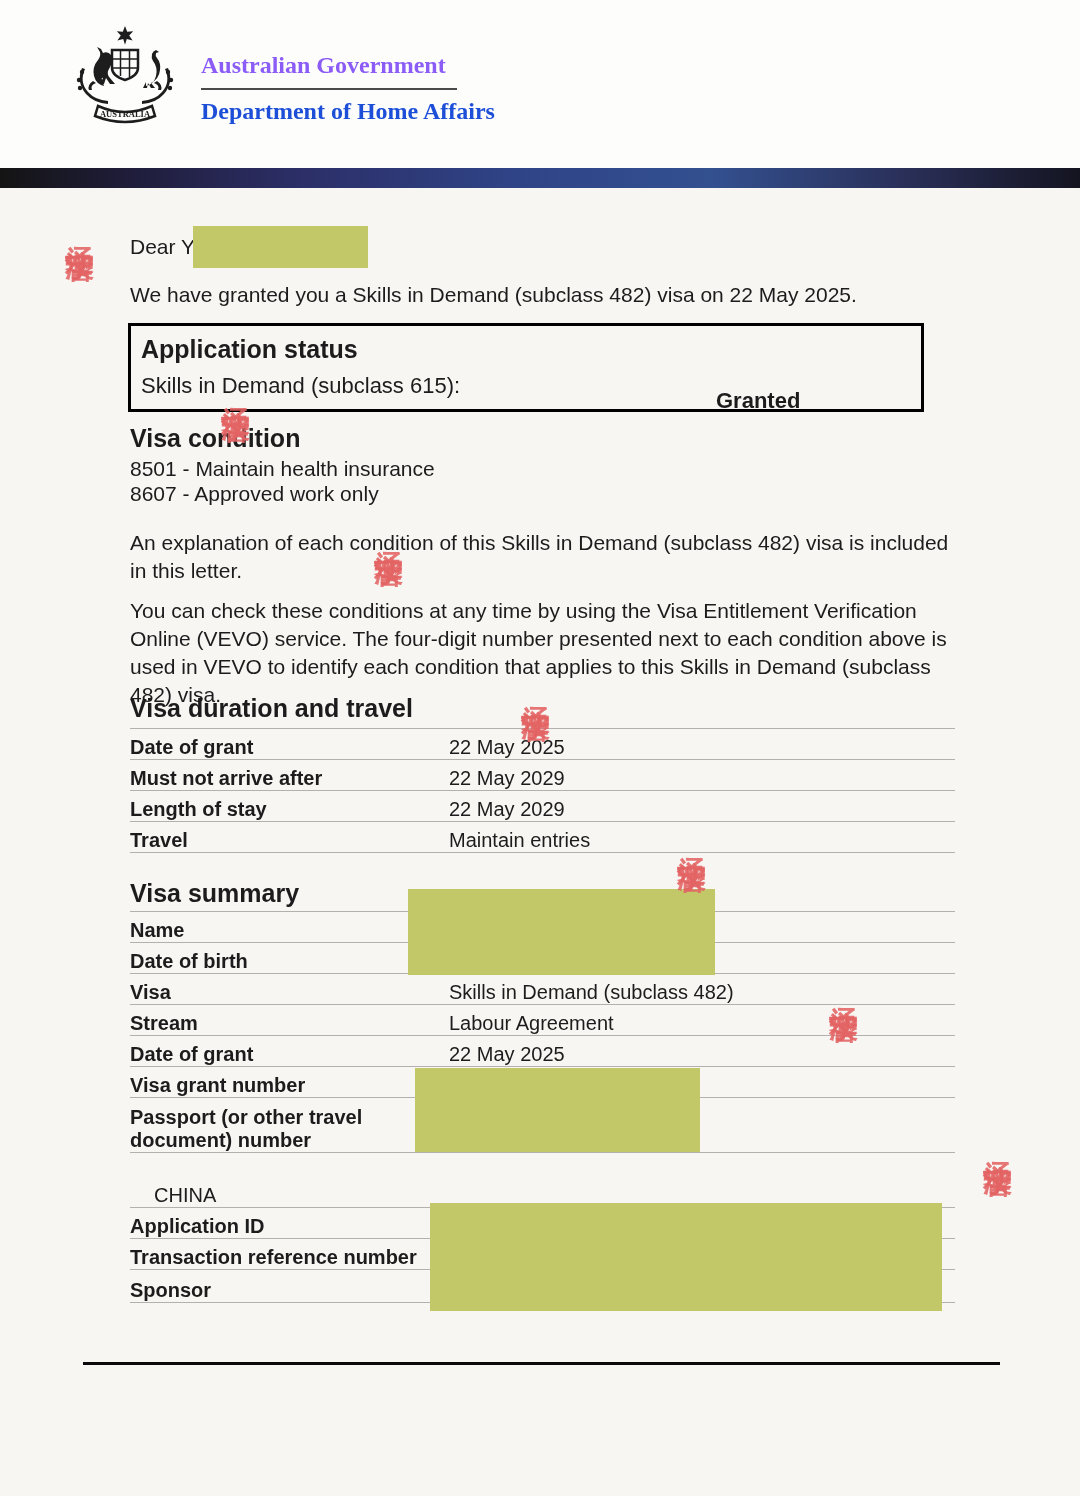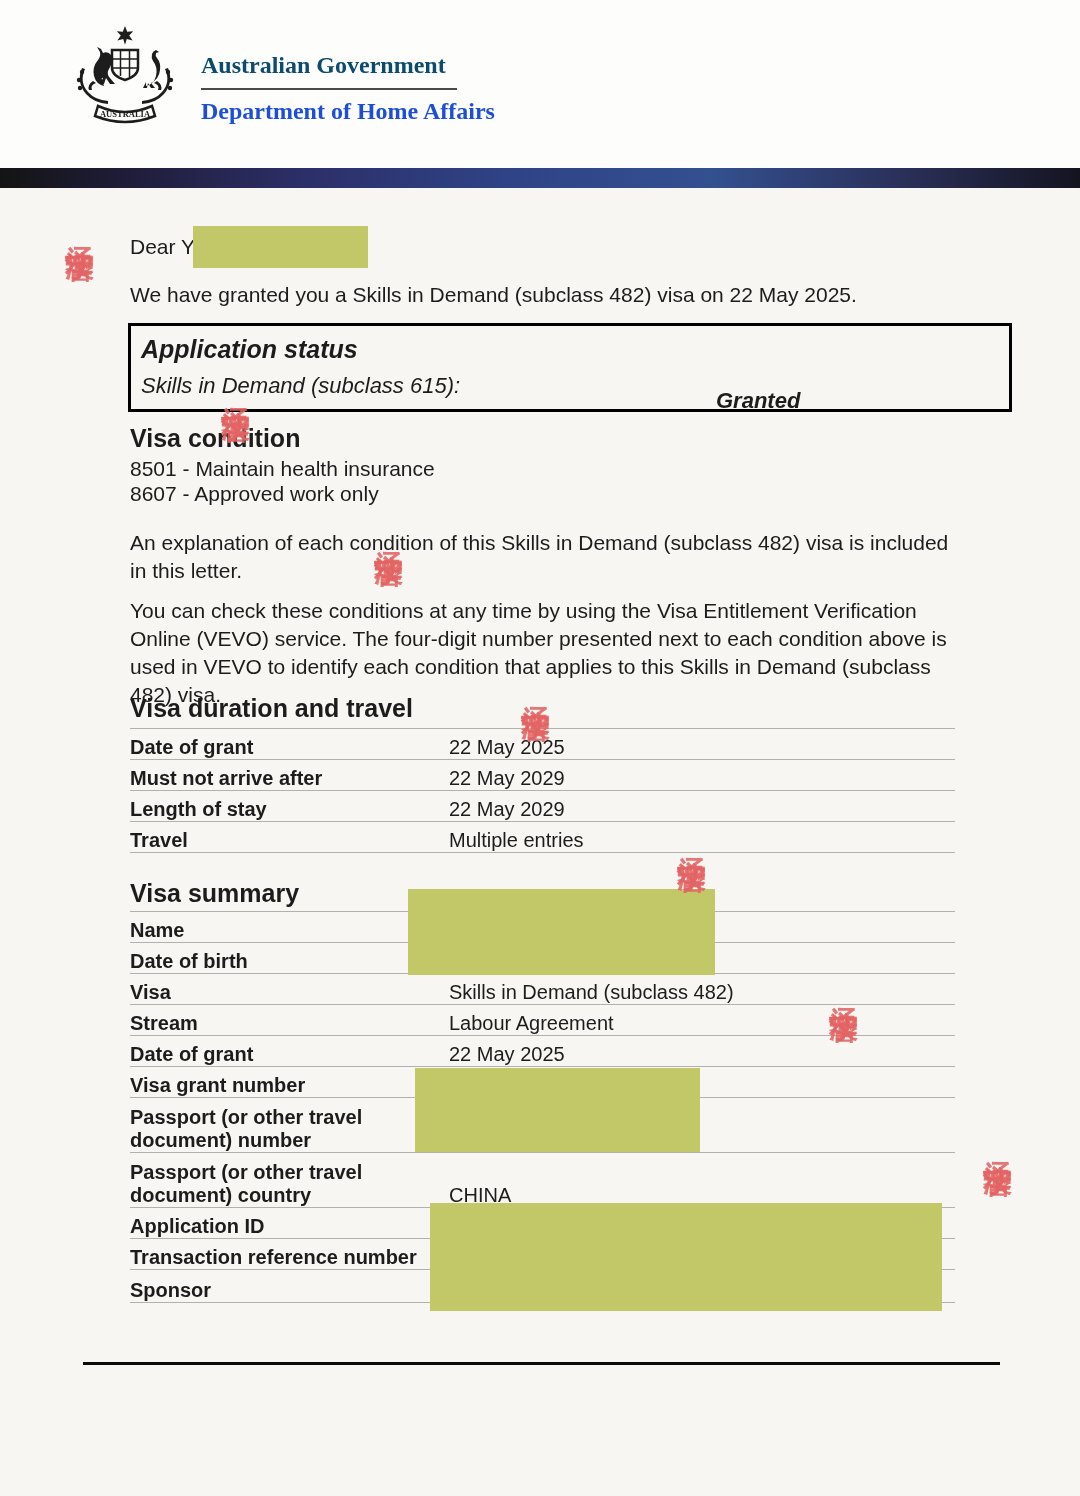--- a/index.html
+++ b/index.html
@@ -6,37 +6,37 @@
   .page {
     position:relative; width:1080px; height:1496px; margin:0 auto;
     background:#f8f6f3; overflow:hidden;
     font-family:"Liberation Sans", sans-serif; color:#1c1c1c;
   }
   
   .header-band { position:absolute; top:0; left:0; width:1080px; height:168px; background:#fdfdfc; }
   .crest { position:absolute; top:24px; left:60px; width:130px; height:104px; }
   .gov-title {
     position:absolute; top:52px; left:201px;
-    font-family:"Liberation Serif", serif; font-weight:bold; font-size:24px; color:#0c4a6e;
+    font-family:"Liberation Serif", serif; font-weight:bold; font-size:24px; color:#8b5cf6;
   }
   .gov-divider { position:absolute; top:88px; left:201px; width:256px; height:2px; background:#4a4a4a; }
   .dept-title {
     position:absolute; top:98px; left:201px;
     font-family:"Liberation Serif", serif; font-weight:bold; font-size:24px; color:#1d4ed8;
   }
   .gradient-bar {
     position:absolute; top:168px; left:0; width:1080px; height:20px;
     background:linear-gradient(90deg,#141414 0%, #1f1d3a 12%, #2c2f68 28%, #2f4487 48%, #33508f 66%, #2a2f58 84%, #141420 100%);
   }
   
   .dear-line { position:absolute; top:224px; left:130px; height:46px; display:flex; align-items:center; font-size:21px; }
   .intro-line { position:absolute; top:283px; left:130px; font-size:21px; }
   .status-box {
-    position:absolute; top:323px; left:128px; width:884px; box-sizing:border-box;
-    border:3px solid #000; padding:5px 10px; background:transparent;font-style:italic;
+    position:absolute; top:323px; left:128px; width:796px; box-sizing:border-box;
+    border:3px solid #000; padding:5px 10px; background:transparent;
   }
   .status-title { font-size:25px; font-weight:bold; line-height:37px; }
   .status-row { position:relative; font-size:22px; line-height:36px; }
   .status-value { position:absolute; left:575px; top:15px; font-weight:bold; }
   .section-heading { position:absolute; left:130px; font-size:25px; font-weight:bold; }
   .cond-list { position:absolute; top:456px; left:130px; font-size:21px; line-height:25px; }
   .para { position:absolute; left:130px; font-size:21px; line-height:28px; }
   
   .kv-table { position:absolute; left:130px; width:825px; border-top:1px solid #b3b1ad; }
   .t-row { display:flex; align-items:flex-end; border-bottom:1px solid #b3b1ad; box-sizing:border-box; padding-top:4px; }
@@ -141,21 +141,21 @@
       <div class="t-row h31">
         <span class="t-label">Must not arrive after</span>
         <span class="t-value">22 May 2029</span>
       </div>
       <div class="t-row h31">
         <span class="t-label">Length of stay</span>
         <span class="t-value">22 May 2029</span>
       </div>
       <div class="t-row h31">
         <span class="t-label">Travel</span>
-        <span class="t-value">Multiple entries</span>
+        <span class="t-value">Maintain entries</span>
       </div>
     </div>
 
   <div class="section-heading" style="top:879px;">Visa summary</div>
   <div class="kv-table" style="top:911px;" id="summary-table">
       <div class="t-row h31">
         <span class="t-label">Name</span>
         <span class="t-value"></span>
       </div>
       <div class="t-row h31">
@@ -176,21 +176,20 @@
       </div>
       <div class="t-row h31">
         <span class="t-label">Visa grant number</span>
         <span class="t-value"></span>
       </div>
       <div class="t-row h55">
         <span class="t-label">Passport (or other travel document) number</span>
         <span class="t-value"></span>
       </div>
       <div class="t-row h55">
-        <span class="t-label">Passport (or other travel document) country</span>
         <span class="t-value">CHINA</span>
       </div>
       <div class="t-row h31">
         <span class="t-label">Application ID</span>
         <span class="t-value"></span>
       </div>
       <div class="t-row h31">
         <span class="t-label">Transaction reference number</span>
         <span class="t-value"></span>
       </div>

